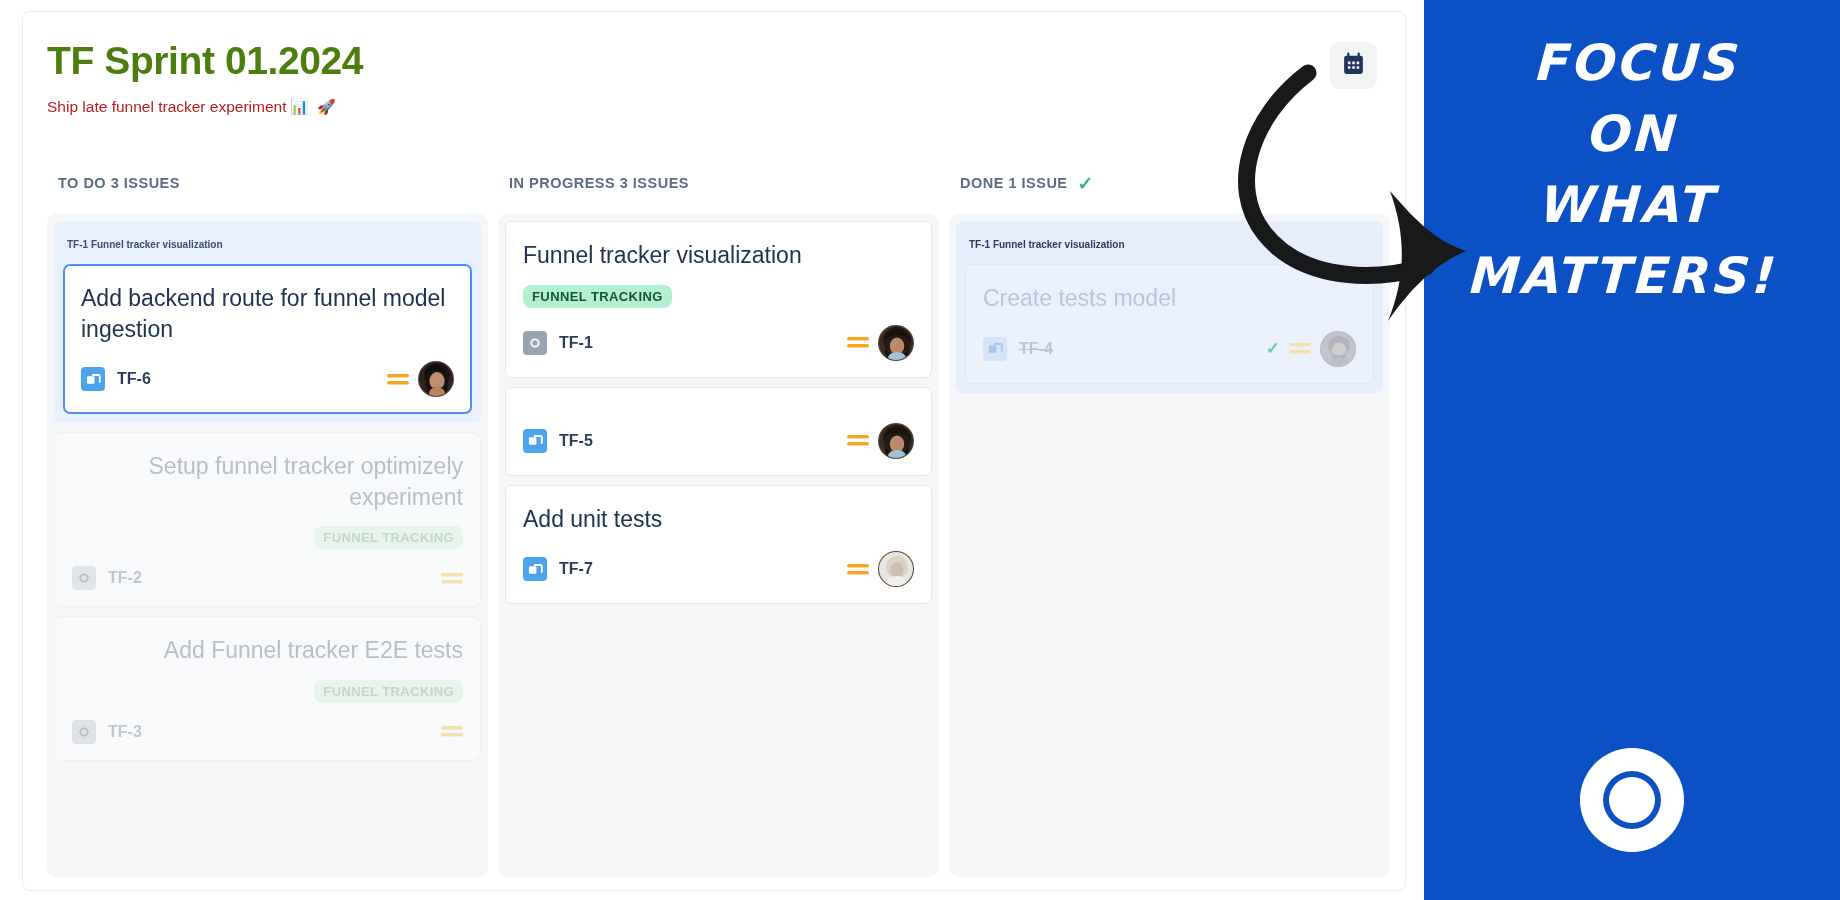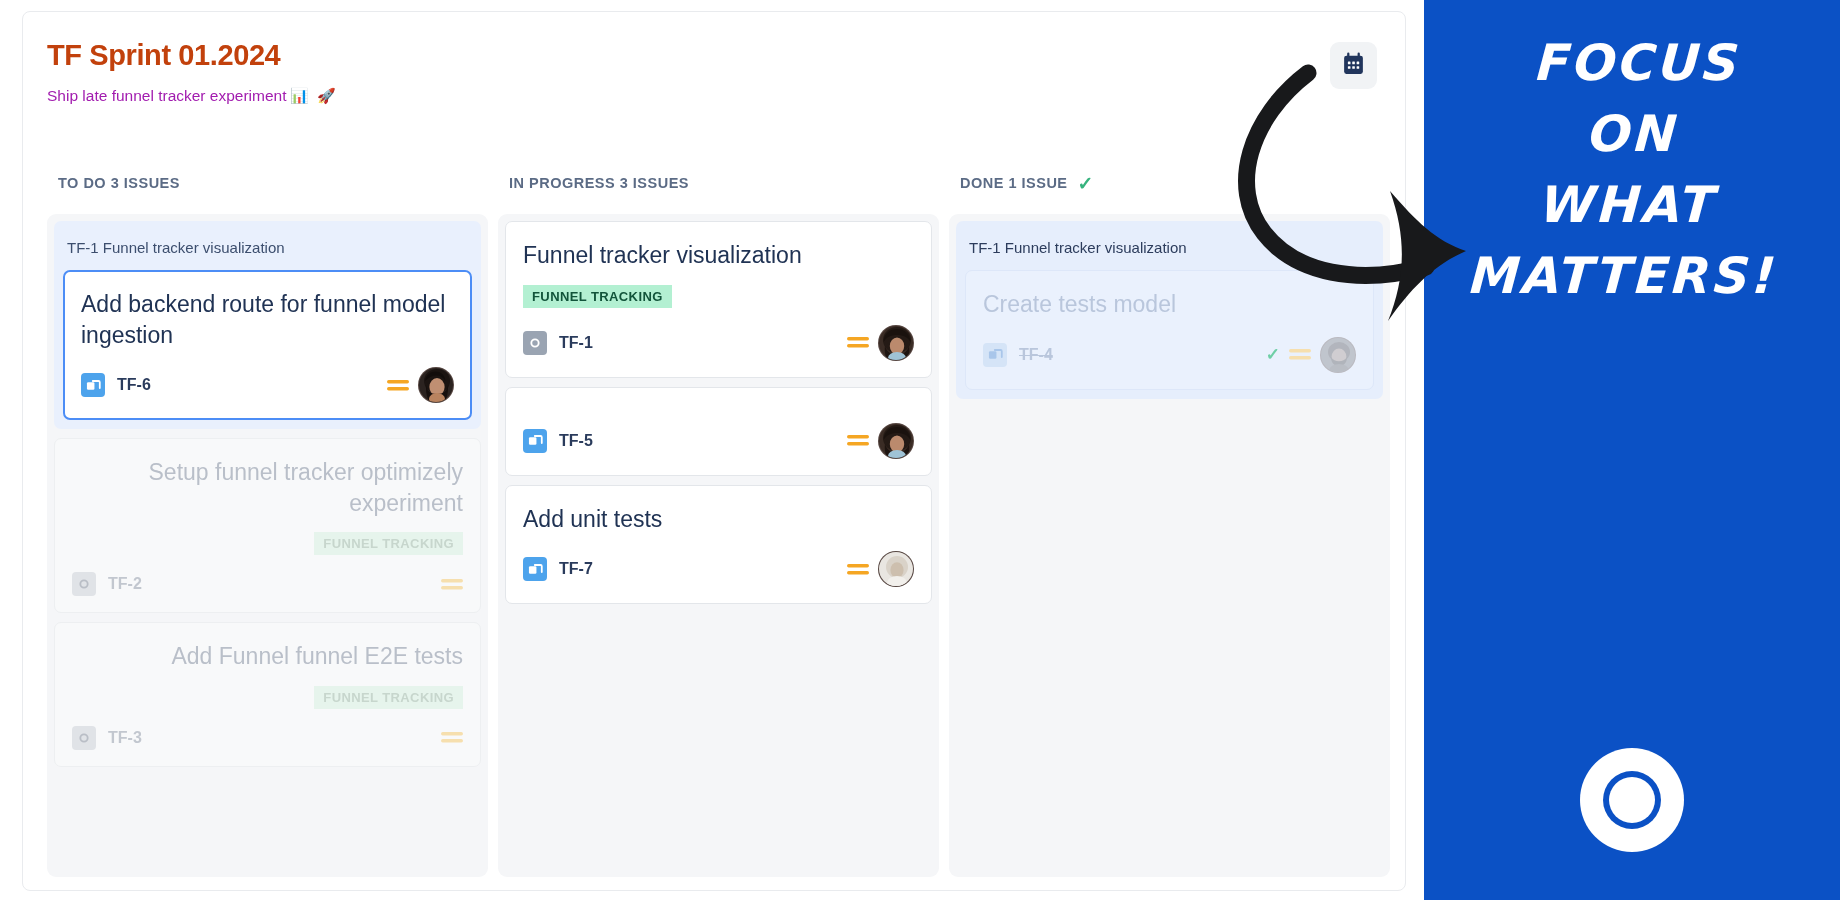--- a/index.html
+++ b/index.html
@@ -18,26 +18,26 @@
     left: 22px; top: 11px;
     width: 1384px; height: 880px;
     background: #ffffff;
     border: 1px solid #e9ebee;
     border-radius: 8px;
     overflow: hidden;
   }
 
   .board-header { position: absolute; left: 24px; top: 28px; }
   .board-title {
-    font-size: 29px; font-weight: 700; color: #c2410c;
+    font-size: 39px; font-weight: 700; color: #4d7c0f;
     letter-spacing: -0.4px; line-height: 1.1;
   }
   .board-subtitle {
     margin-top: 15px;
-    font-size: 15.5px; color: #a21caf; font-weight: 400;
+    font-size: 15.5px; color: #b91c1c; font-weight: 400;
   }
   .board-subtitle .emo { font-size: 15px; letter-spacing: 2px; }
 
   .calendar-btn {
     position: absolute; right: 28px; top: 30px;
     width: 47px; height: 47px;
     background: #f1f3f5; border-radius: 9px;
     display: flex; align-items: center; justify-content: center;
     cursor: pointer; border: none;
   }
@@ -68,21 +68,21 @@
   }
 
   
   .epic-group {
     background: #e9f0fd;
     border-radius: 7px;
     padding: 0 9px 9px 9px;
   }
   .epic-group.dim { background: #e6eefc; }
   .epic-head {
-    font-size: 15px; color: #3c4e6e; font-weight: 400;
+    font-size: 10px; color: #3c4e6e; font-weight: 700;
     padding: 18px 4px 14px 4px;
   }
   .epic-head.dim { color: #2c3c5c; }
 
   
   .card {
     background: #ffffff;
     border: 1px solid #e3e6ea;
     border-radius: 7px;
     padding: 18px 17px 16px 17px;
@@ -99,21 +99,21 @@
     font-size: 23px; color: #203354; line-height: 1.33;
     font-weight: 400;
   }
   .card.ghost .card-title { color: #b9bfc9; }
   .card.done-card .card-title { color: #b9c6dc; }
 
   .label-chip {
     display: inline-block; margin-top: 14px;
     background: #b3f0d2; color: #12543a;
     font-size: 13px; font-weight: 700; letter-spacing: 0.4px;
-    padding: 4px 9px; border-radius: 0;
+    padding: 4px 9px; border-radius: 8px;
   }
   .label-chip.dim { background: #e6f4ec; color: #c7d6cd; }
 
   .card-foot {
     margin-top: 17px;
     display: flex; align-items: center; justify-content: space-between;
   }
   .foot-left { display: flex; align-items: center; gap: 12px; }
   .key-text { font-size: 16px; font-weight: 700; color: #2a3b5c; }
   .card.ghost .key-text { color: #c2c7cf; }
@@ -254,21 +254,21 @@
                   </span>
                   <span class="key-text">TF-2</span>
                 </div>
                 <div class="foot-right">
                   <svg class="prio" viewBox="0 0 22 15">
                     <rect x="0" y="2" width="22" height="3.4" rx="1.7" fill="#f6dfae"></rect>
                     <rect x="0" y="9" width="22" height="3.4" rx="1.7" fill="#f6dfae"></rect>
                   </svg>
                 </div>
               </div></div>
-            <div class="card ghost"><div class="card-title">Add Funnel funnel E2E tests</div><span class="label-chip dim">FUNNEL TRACKING</span><div class="card-foot">
+            <div class="card ghost"><div class="card-title">Add Funnel tracker E2E tests</div><span class="label-chip dim">FUNNEL TRACKING</span><div class="card-foot">
                 <div class="foot-left">
                   <span class="type-icon ghosti">
                     <svg width="14" height="14" viewBox="0 0 16 16">
                       <circle cx="8" cy="8" r="4.2" fill="none" stroke="#b9bec6" stroke-width="2.1"></circle>
                     </svg>
                   </span>
                   <span class="key-text">TF-3</span>
                 </div>
                 <div class="foot-right">
                   <svg class="prio" viewBox="0 0 22 15">

